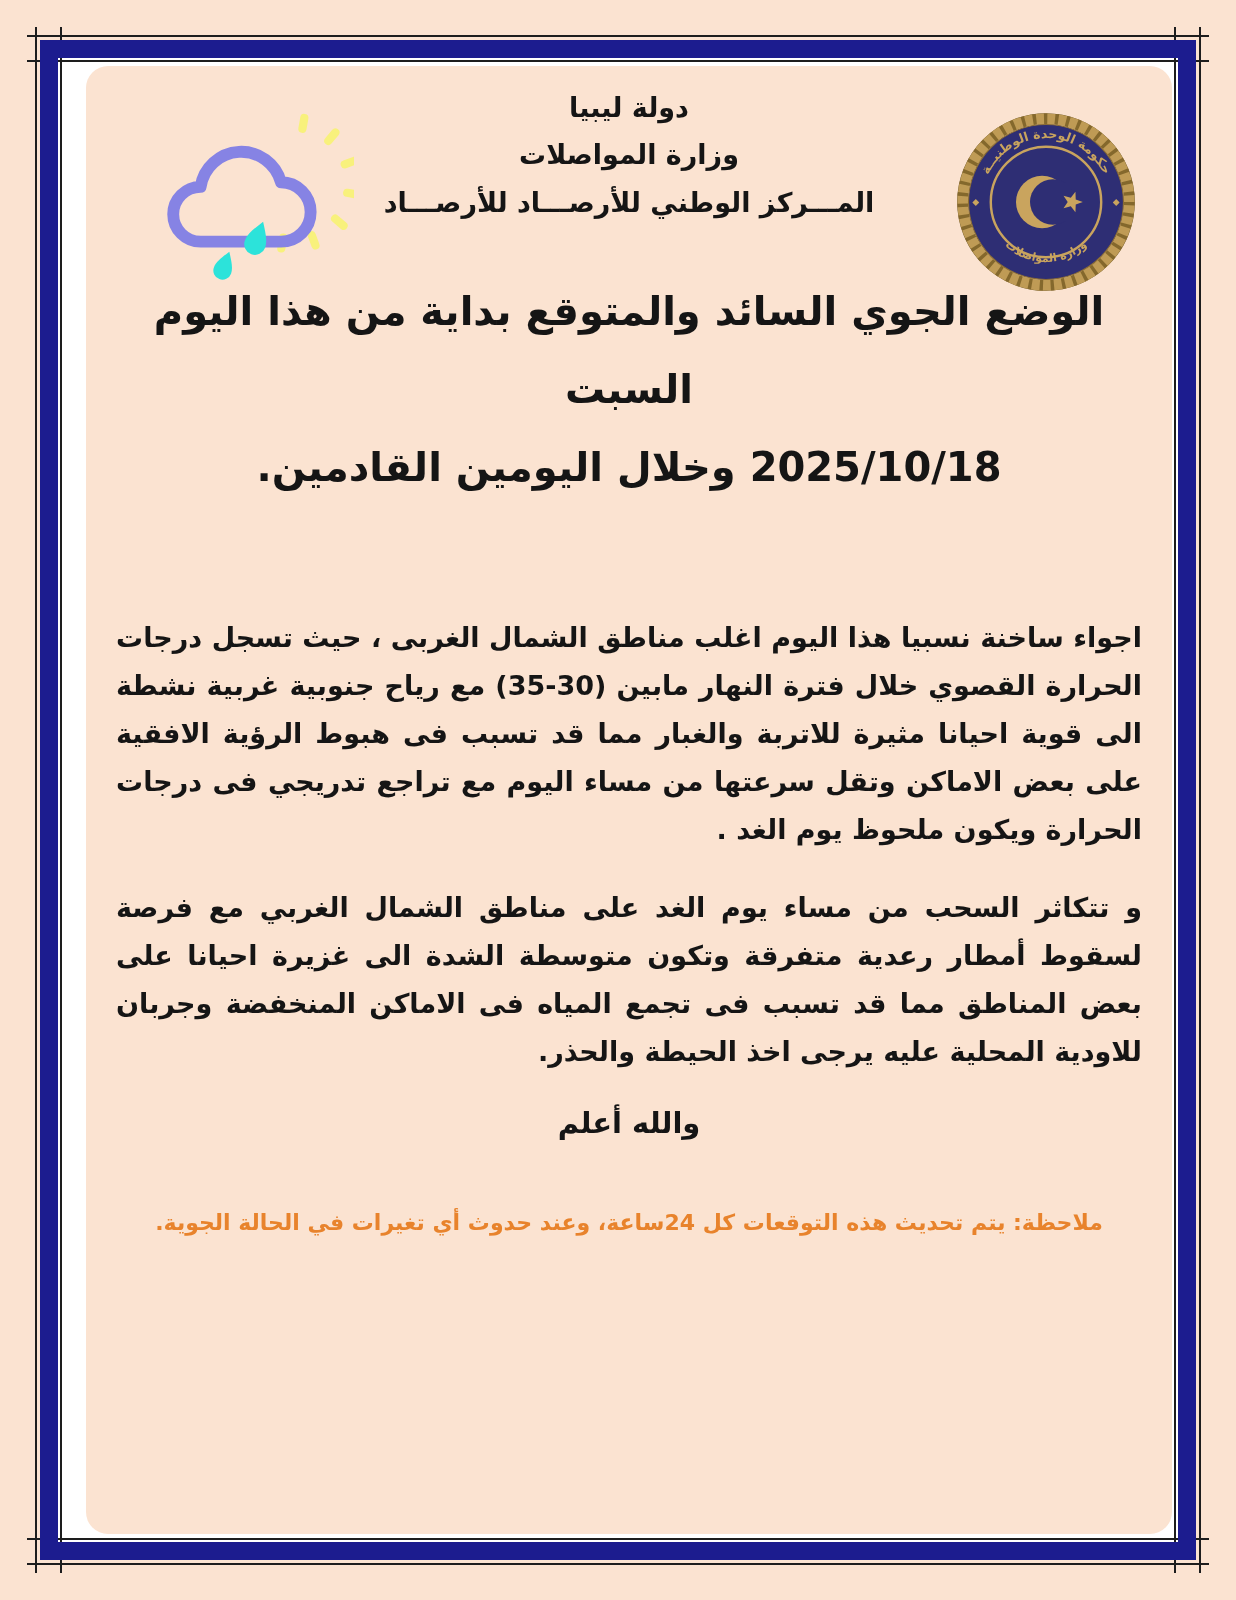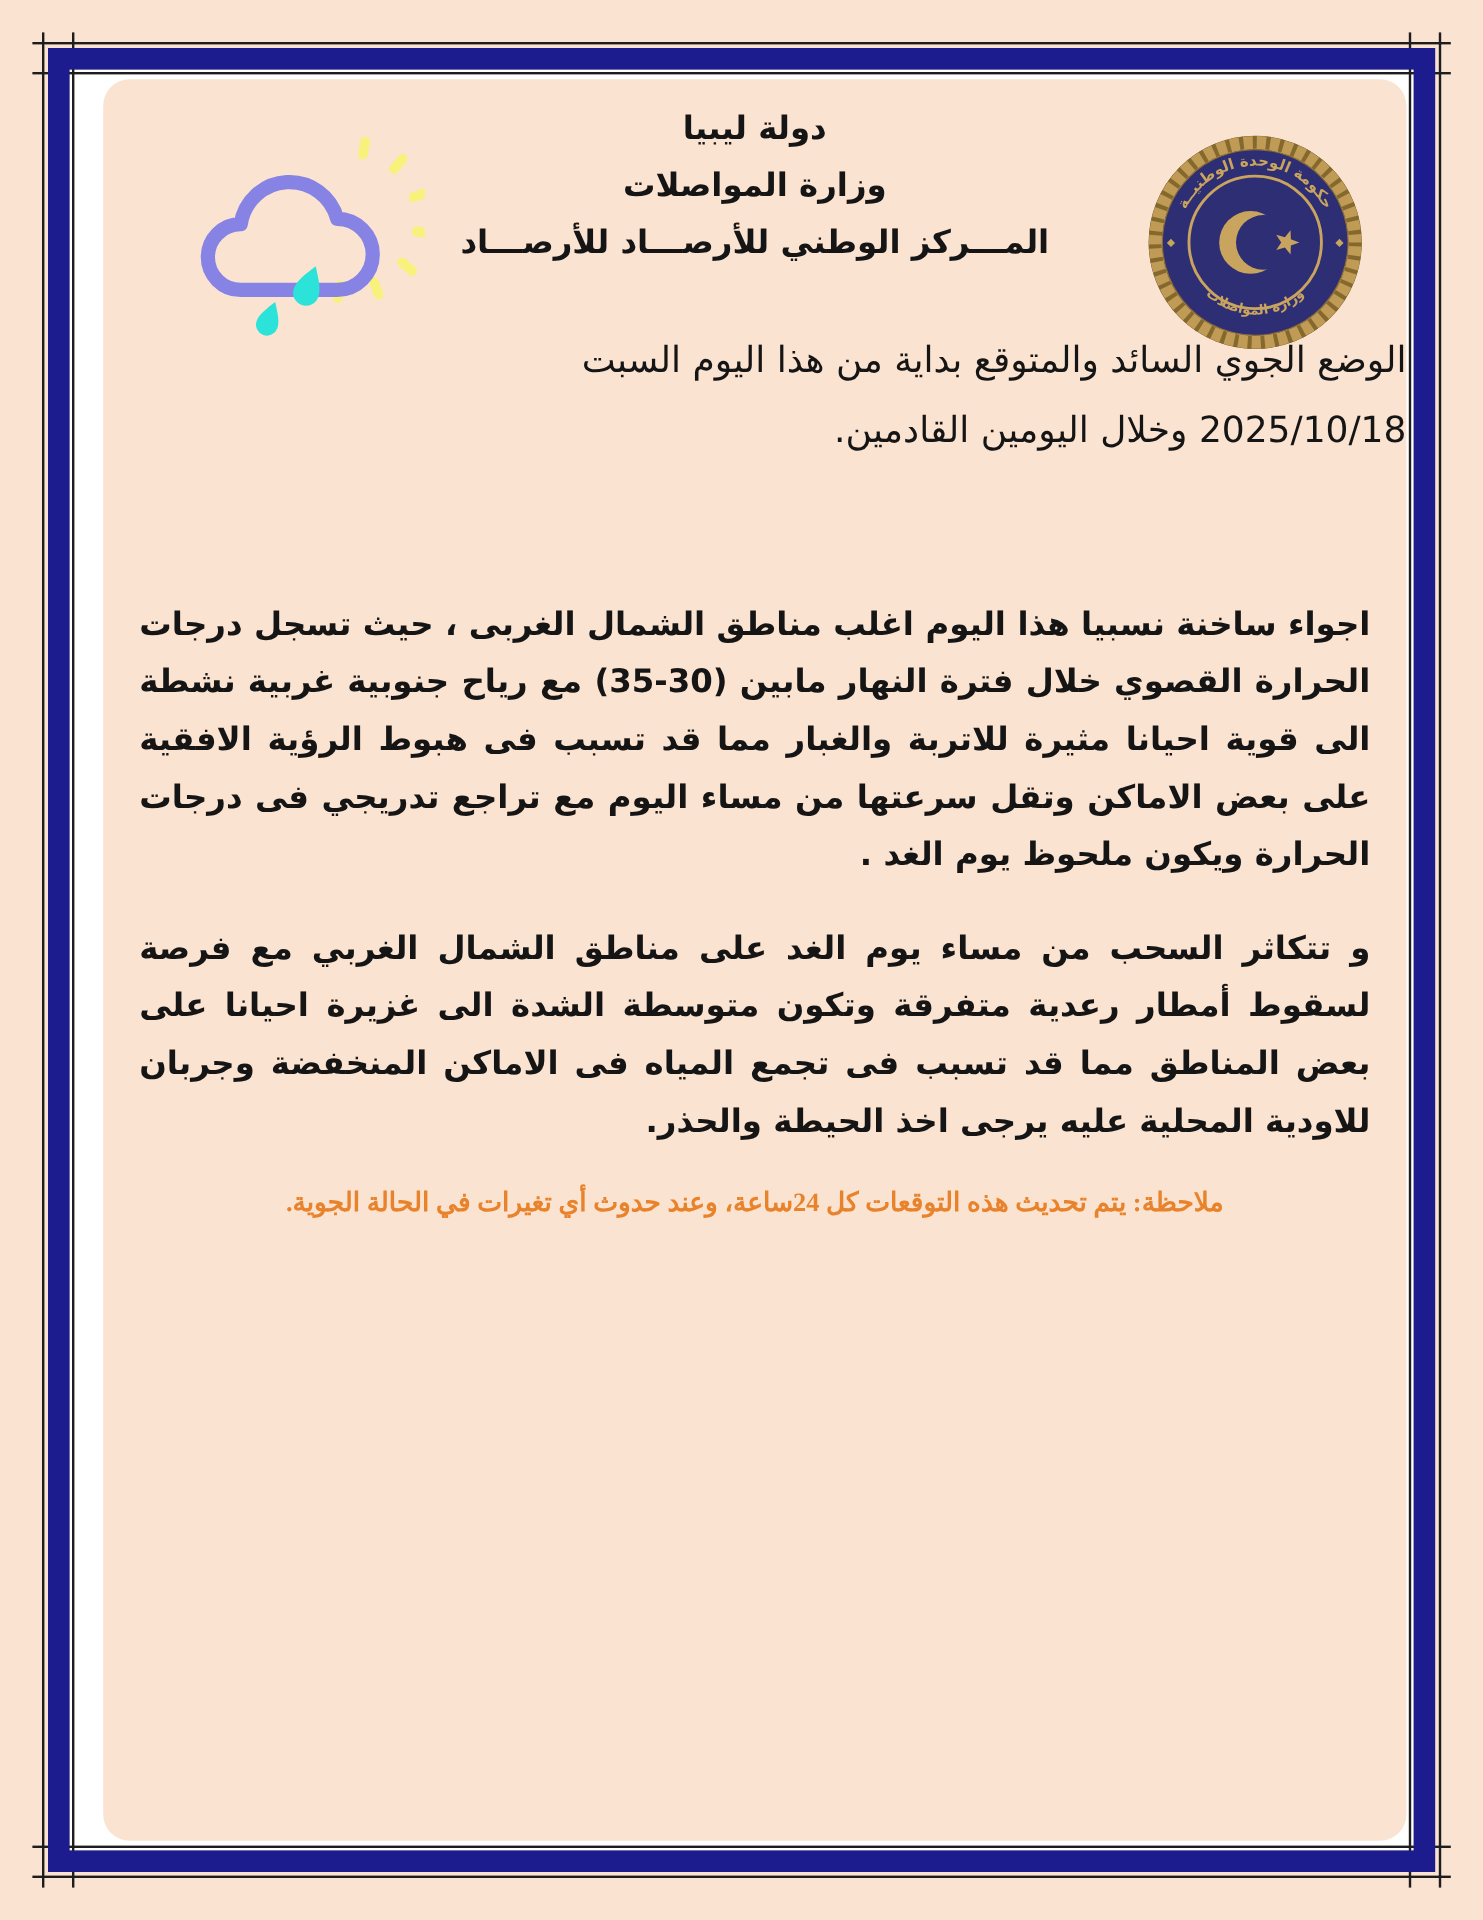--- a/index.html
+++ b/index.html
@@ -26,31 +26,31 @@
     position:absolute;top:66px;left:86px;right:64px;bottom:66px;
     background:#fbe3d1;border-radius:22px;z-index:3;
     color:#151515;
   }
   
   .weather-icon{position:absolute;left:58px;top:38px;width:210px;height:184px;}
   .seal{position:absolute;right:34px;top:44px;width:184px;height:184px;}
   
   .letterhead{margin-top:18px;text-align:center;font-weight:700;
     font-size:27px;line-height:1.75;}
-  .forecast-title{margin-top:46px;text-align:right;font-weight:400;
-    font-size:30px;line-height:1.95;direction:rtl;}
+  .forecast-title{margin-top:46px;text-align:center;font-weight:700;
+    font-size:40px;line-height:1.95;direction:rtl;}
   .body-text{direction:rtl;padding:0 30px;font-weight:700;font-size:27px;
     line-height:1.78;text-align:justify;}
   .body-text p{margin:0 0 30px 0;}
   .para-3{text-align:right;}
   .para-1{margin-top:108px !important;}
   .closing{direction:rtl;text-align:center;font-weight:700;font-size:29px;
     margin-top:10px;}
   .note{direction:rtl;text-align:center;font-weight:700;font-size:22px;
-    margin-top:26px;color:#e8832c;padding:0 40px;font-family:Liberation Serif, serif;}
+    margin-top:70px;color:#e8832c;padding:0 40px;}
 </style>
 </head>
 <body>
 
 <div class="tline h t-outer"></div>
 <div class="tline h t-inner"></div>
 <div class="tline h b-outer"></div>
 <div class="tline h b-inner"></div>
 <div class="tline v l-outer"></div>
 <div class="tline v l-inner"></div>
@@ -116,16 +116,17 @@
   <div class="forecast-title">
     <div>الوضع الجوي السائد والمتوقع بداية من هذا اليوم السبت</div>
     <div>2025/10/18 وخلال اليومين القادمين.</div>
   </div>
 
   <div class="body-text">
     <p class="para-1">اجواء ساخنة نسبيا هذا اليوم اغلب مناطق الشمال الغربى ، حيث تسجل درجات الحرارة القصوي خلال فترة النهار مابين (30-35) مع رياح جنوبية غربية نشطة الى قوية احيانا مثيرة للاتربة والغبار مما قد تسبب فى هبوط الرؤية الافقية على بعض الاماكن وتقل سرعتها من مساء اليوم مع تراجع تدريجي فى درجات الحرارة ويكون ملحوظ يوم الغد .</p>
     <p>و تتكاثر السحب من مساء يوم الغد على مناطق الشمال الغربي  مع فرصة لسقوط أمطار رعدية متفرقة وتكون متوسطة الشدة الى غزيرة احيانا على بعض المناطق مما قد تسبب فى تجمع المياه فى الاماكن المنخفضة وجربان للاودية المحلية عليه يرجى اخذ الحيطة والحذر.</p>
   </div>
 
+  <div class="closing">والله أعلم</div>
 
   <div class="note">ملاحظة: يتم تحديث هذه التوقعات كل 24ساعة، وعند حدوث أي تغيرات في الحالة الجوية.</div>
 
 </div>
 
 </body></html>

